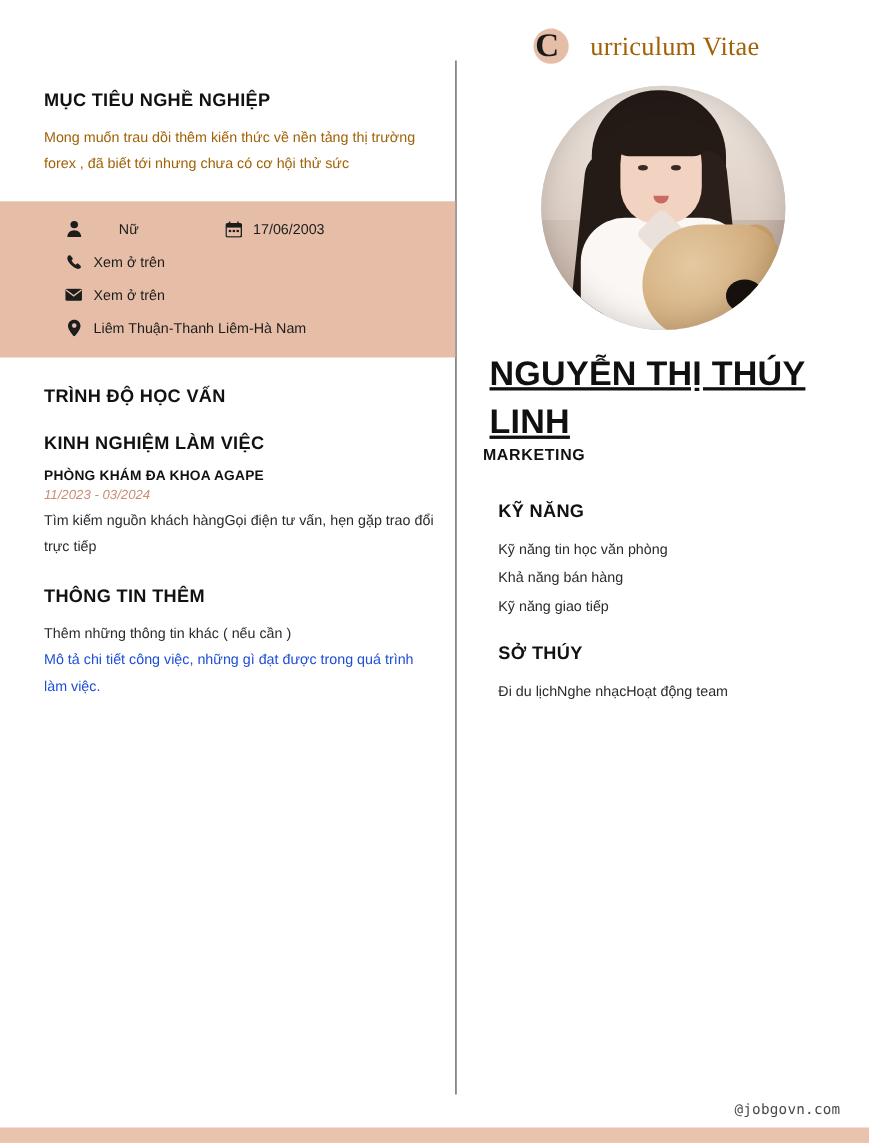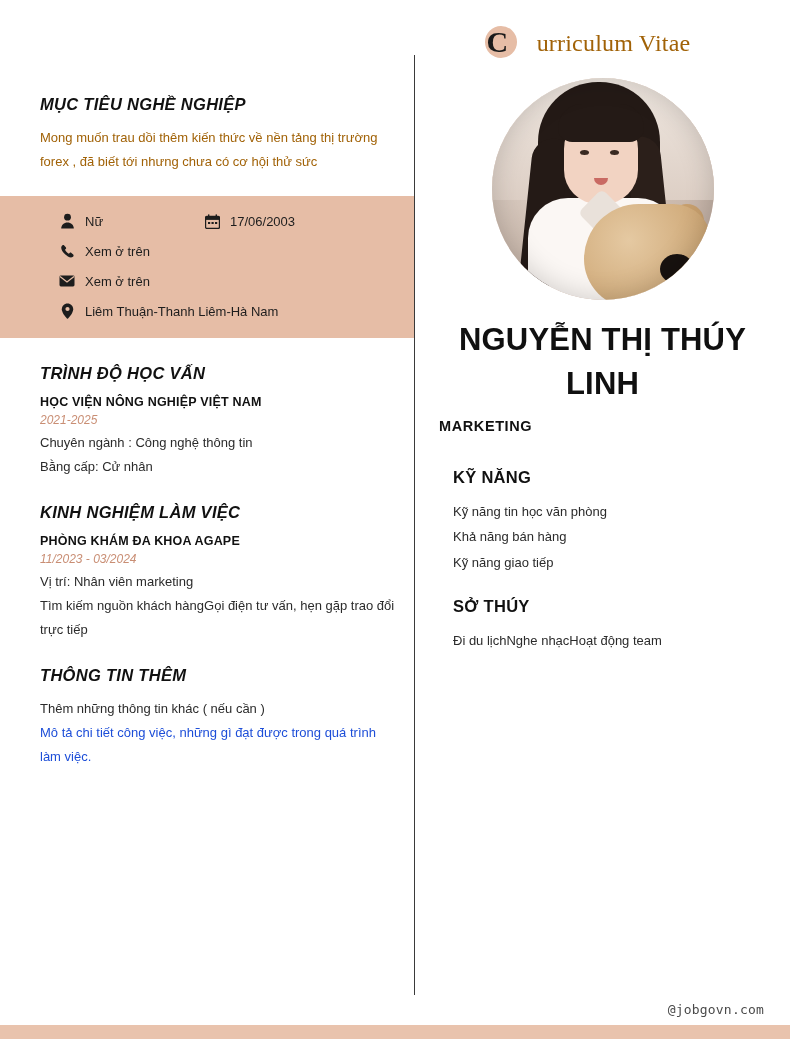--- a/index.html
+++ b/index.html
@@ -61,21 +61,21 @@
   }
 
   
   .sec-title {
     font-size: 16.5px;
     font-weight: bold;
     letter-spacing: .3px;
     margin: 0 0 12px 0;
     color: #111;
   }
-  .left-col .sec-title { margin-top: 17px; font-style: italic; }
+  .left-col .sec-title { margin-top: 4px; }
 
   .body-text {
     font-size: 13px;
     line-height: 1.85;
     color: #a16207;
     margin: 0;
   }
 
   
   .objective { margin-bottom: 22px; }
@@ -92,21 +92,21 @@
     align-items: center;
     margin-bottom: 12px;
   }
   .info-row:last-child { margin-bottom: 0; }
   .info-cell {
     display: flex;
     align-items: center;
     font-size: 13px;
     color: #1d1d1d;
   }
-  .info-cell.first { width: 145px; }
+  .info-cell.first { width: 145px; gap: 23px; }
   .ic {
     width: 18px;
     height: 18px;
     margin-right: 9px;
     display: inline-flex;
     align-items: center;
     justify-content: center;
     flex: none;
   }
   .ic svg { display: block; }
@@ -283,25 +283,26 @@
   }
   .ph-vign {
     position: absolute; inset: 0;
     box-shadow: inset 0 0 28px rgba(0,0,0,.18);
     border-radius: 50%;
   }
 
   .name {
     font-size: 31px;
     font-weight: bold;
-    text-align: center;
+    text-align: left;
     line-height: 1.42;
     letter-spacing: .2px;
-    margin: 0 6px 12px 6px;
+    margin: 0 6px 0 6px;
     color: #101010;
+    text-decoration: underline;
   }
   .role {
     text-align: left;
     font-size: 14.5px;
     font-weight: bold;
     letter-spacing: .6px;
     margin: 0 0 34px 0;
     color: #111;
   }
   .r-sec { margin: 0 0 22px 14px; }
@@ -382,34 +383,27 @@
                 <circle cx="6.5" cy="6" r="2.1" fill="#e6bda6"></circle>
               </svg>
           </span>
           <span>Liêm Thuận-Thanh Liêm-Hà Nam</span>
         </div>
       </div>
     </section>
 
     <section class="block">
       <h2 class="sec-title">TRÌNH ĐỘ HỌC VẤN</h2>
-      <div class="entry">
-        <p class="entry-title">HỌC VIỆN NÔNG NGHIỆP VIỆT NAM</p>
-        <p class="entry-date">2021-2025</p>
-        <p class="entry-line">Chuyên ngành : Công nghệ thông tin</p>
-        <p class="entry-line">Bằng cấp: Cử nhân</p>
-      </div>
     </section>
 
     <section class="block">
       <h2 class="sec-title">KINH NGHIỆM LÀM VIỆC</h2>
       <div class="entry">
         <p class="entry-title">PHÒNG KHÁM ĐA KHOA AGAPE</p>
         <p class="entry-date">11/2023 - 03/2024</p>
-        <p class="entry-line">Vị trí: Nhân viên marketing</p>
         <p class="entry-line">Tìm kiếm nguồn khách hàngGọi điện tư vấn, hẹn gặp trao đổi trực tiếp</p>
       </div>
     </section>
 
     <section class="block">
       <h2 class="sec-title">THÔNG TIN THÊM</h2>
       <p class="entry-line">Thêm những thông tin khác ( nếu cần )</p>
       <p class="entry-line muted"> Mô tả chi tiết công việc, những gì đạt được trong quá trình làm việc.</p>
     </section>
 

